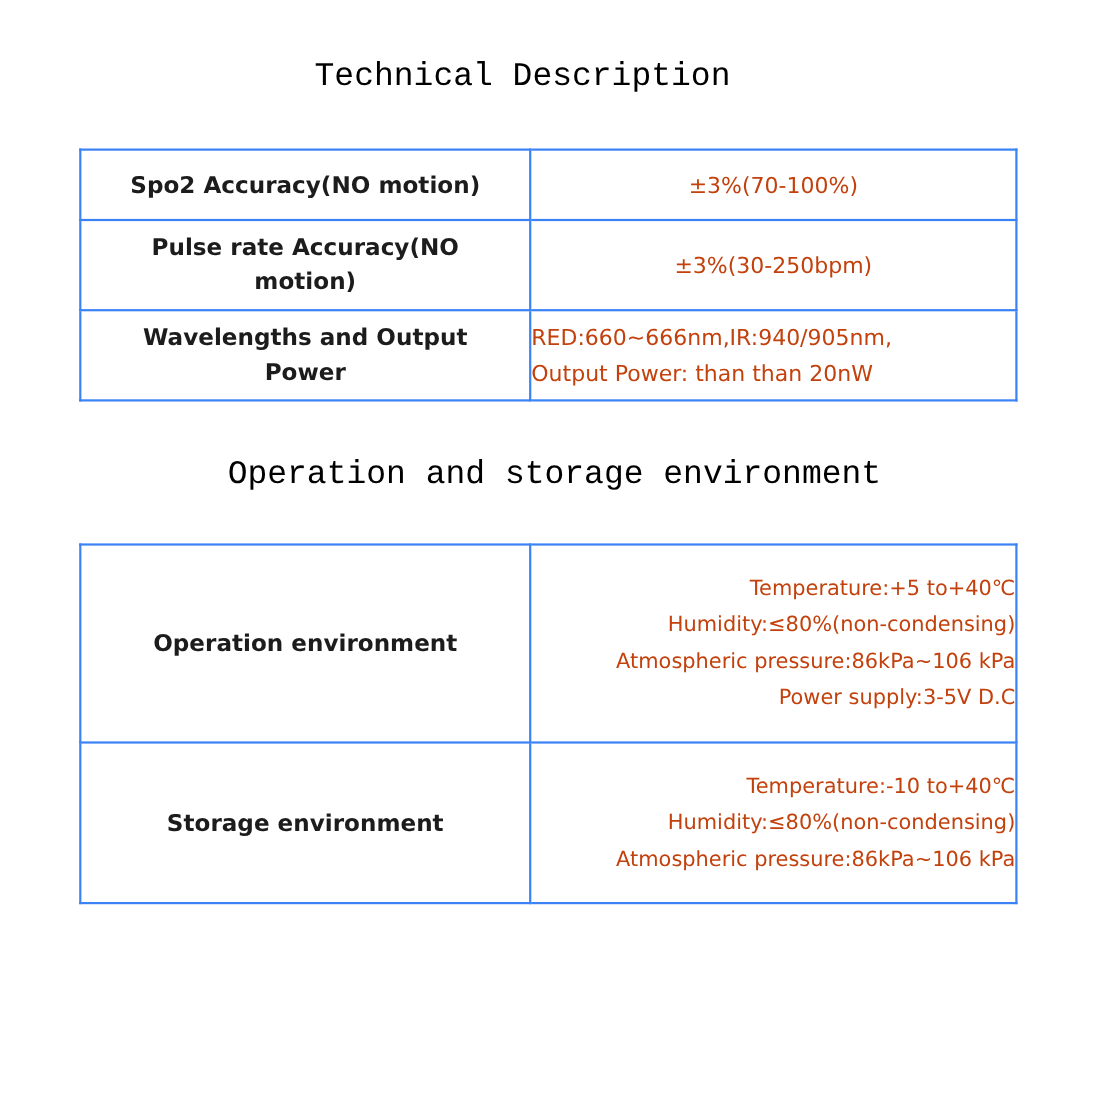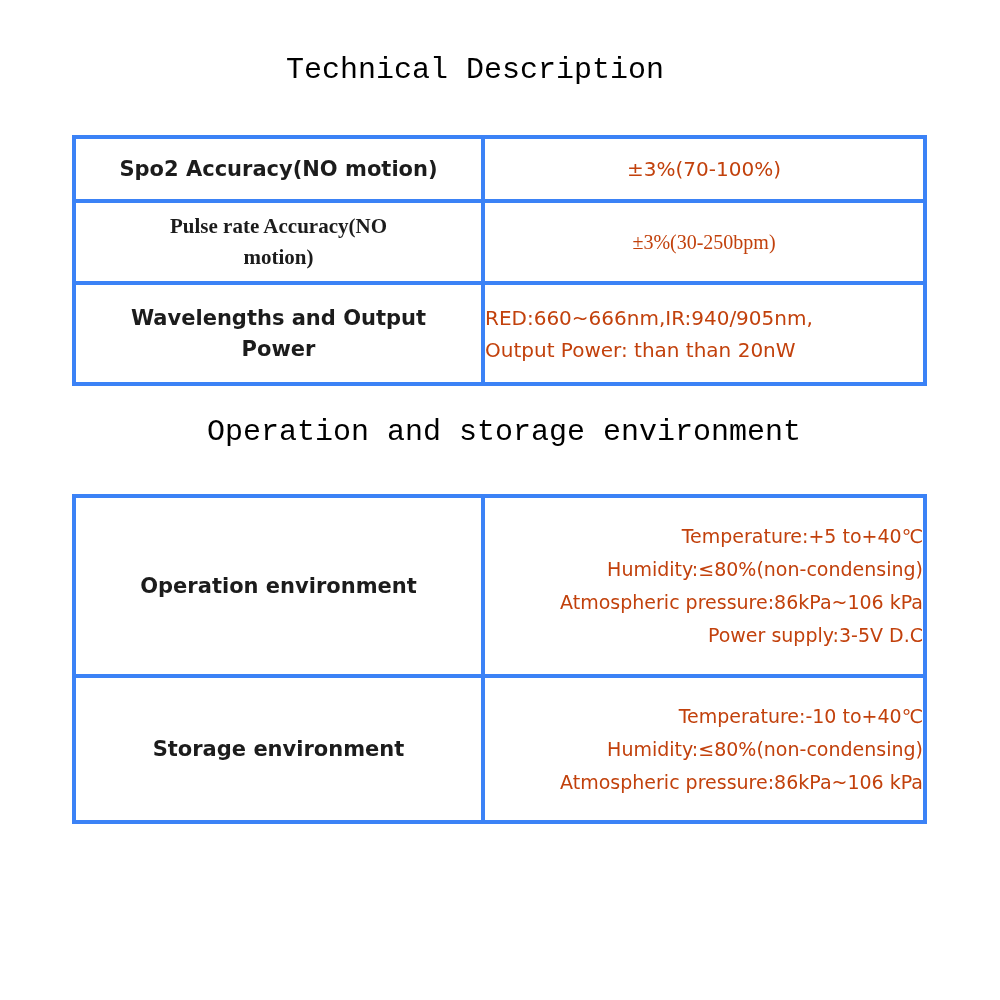--- a/index.html
+++ b/index.html
@@ -37,30 +37,30 @@
     border-collapse: collapse;
     table-layout: fixed;
     width: 851px;
     border: 2px solid #1f1f1f;
     background: #ffffff;
   }
   table.table1 { top: 135px; }
   table.table2 { top: 494px; }
 
   .spec-table td {
-    border: 4px solid #3b82f6;
+    border: 2px solid #3b82f6;
     padding: 0;
     vertical-align: middle;
   }
   .col-label { width: 409px; }
   .col-value { width: 442px; }
 
   .t1-r1 { height: 64px; }
-  .t1-r2 { height: 82px; font-family: Liberation Serif, serif; }
-  .t1-r3 { height: 101px; }
+  .t1-r2 { height: 82px; }
+  .t1-r3 { height: 82px; }
   .t2-r1 { height: 180px; }
   .t2-r2 { height: 146px; }
 
   .label-cell {
     text-align: center;
     font-weight: bold;
     font-size: 21px;
     line-height: 31px;
     color: #1c1c1c;
   }

